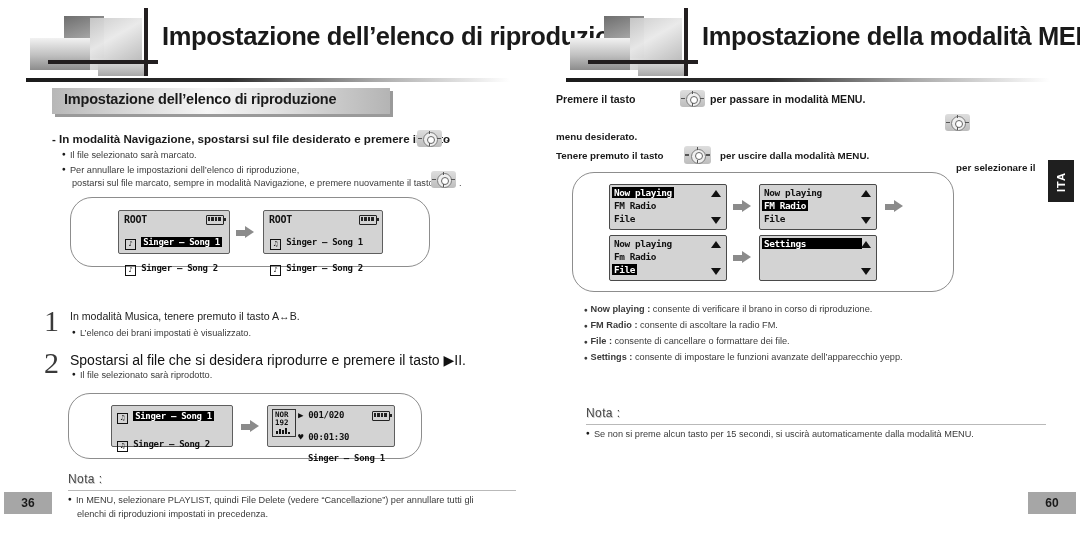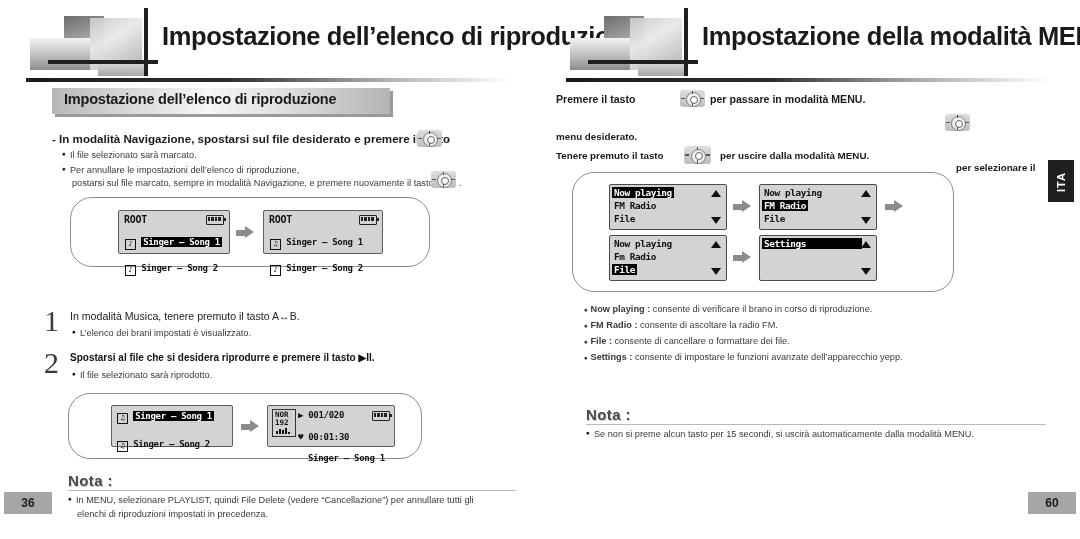--- a/index.html
+++ b/index.html
@@ -40,21 +40,21 @@
 
   
   .lead{position:absolute;font-size:11.6px;font-weight:bold;color:#1a1a1a;white-space:nowrap;}
   .bul{position:absolute;font-size:9.2px;color:#3a3a3a;white-space:nowrap;text-align:right;}
   .bul:before{content:"\25CF";font-size:6.5px;margin-right:4px;vertical-align:2px;color:#1a1a1a;}
   .plain{position:absolute;font-size:9.2px;color:#3a3a3a;white-space:nowrap;}
   .body-txt{position:absolute;font-size:10.6px;font-weight:bold;color:#1a1a1a;white-space:nowrap;}
   .num{position:absolute;font-family:"Liberation Serif",serif;font-size:30px;color:#3a3a3a;
      line-height:1;}
   .step-t{position:absolute;font-size:10.6px;color:#222;white-space:nowrap;}
-  .step-b{position:absolute;font-size:10px;font-weight:bold;color:#111;white-space:nowrap;text-align:center;}
+  .step-b{position:absolute;font-size:14px;font-weight:normal;color:#111;white-space:nowrap;text-align:center;}
 
   
   .joy{display:inline-block;position:relative;width:25px;height:17px;vertical-align:-4px;
      background:linear-gradient(180deg,#dedede,#bdbdbd);border-radius:3px;}
   .joy.big{width:27px;height:18px;}
   .joy .o1{position:absolute;left:50%;top:50%;width:13px;height:13px;margin:-6.5px 0 0 -6.5px;
      border:1.6px solid #7c7c7c;border-radius:50%;background:#efefef;}
   .joy .o2{position:absolute;left:50%;top:50%;width:6px;height:6px;margin:-3px 0 0 -3px;
      border:1.4px solid #666;border-radius:50%;background:#fff;}
   .joy .ar{position:absolute;background:#555;}
@@ -92,21 +92,21 @@
   
   .mlcd{position:absolute;background:#d3d3d3;border:1.6px solid #4a4a4a;border-radius:2px;}
   .mlcd .mr{position:absolute;left:4px;font-family:"DejaVu Sans Mono",monospace;
      font-size:9.4px;font-weight:bold;color:#111;white-space:nowrap;letter-spacing:-.4px;}
   .mlcd .mr.sel{background:#000;color:#fff;padding:0 2px;left:2px;}
   .mlcd .up,.mlcd .dn{position:absolute;right:5px;width:0;height:0;}
   .mlcd .up{border-left:5px solid transparent;border-right:5px solid transparent;border-bottom:7px solid #111;}
   .mlcd .dn{border-left:5px solid transparent;border-right:5px solid transparent;border-top:7px solid #111;}
 
   
-  .nota{position:absolute;font-size:15px;font-weight:bold;color:#4a4a4a;
+  .nota{position:absolute;font-size:12px;font-weight:normal;color:#4a4a4a;
      text-shadow:.7px .7px 0 #c9c9c9;letter-spacing:.4px;}
   .nota-rule{position:absolute;height:1px;background:#b9b9b9;}
 
   
   .pgnum{position:absolute;width:48px;height:22px;background:#a6a6a6;
      font-size:12px;font-weight:bold;color:#1a1a1a;text-align:center;line-height:22px;}
   .ita{position:absolute;left:1048px;top:160px;width:26px;height:42px;background:#1f1f1f;
      color:#fff;font-size:11px;font-weight:bold;letter-spacing:1px;}
   .ita span{display:block;transform:rotate(-90deg);margin-top:16px;text-align:center;}
   .eq{position:absolute;width:15px;height:7px;}

